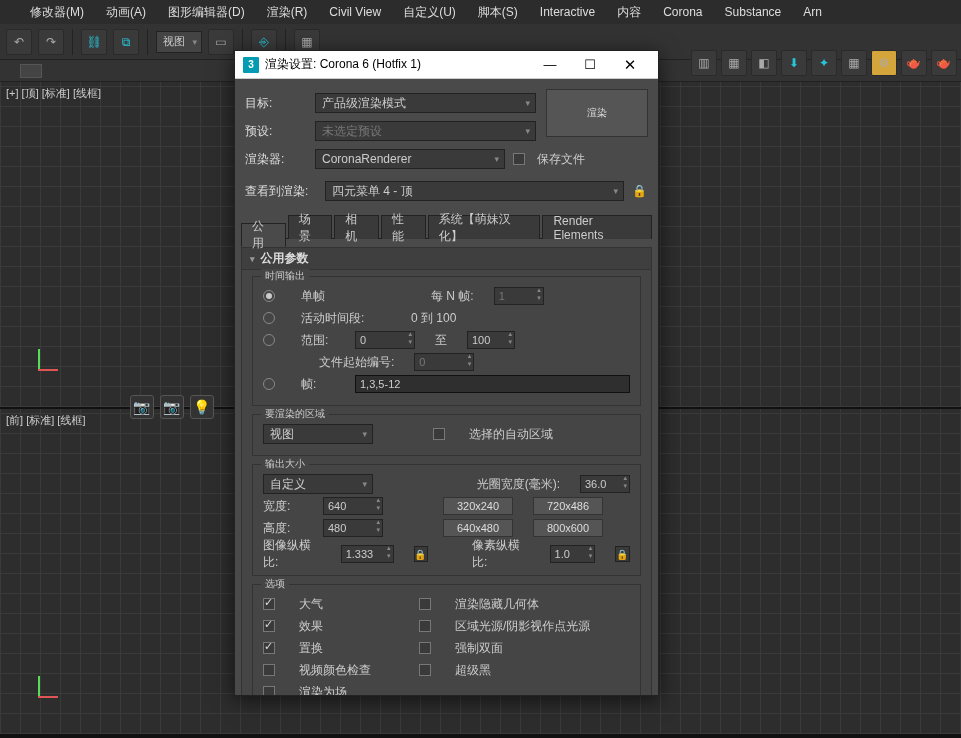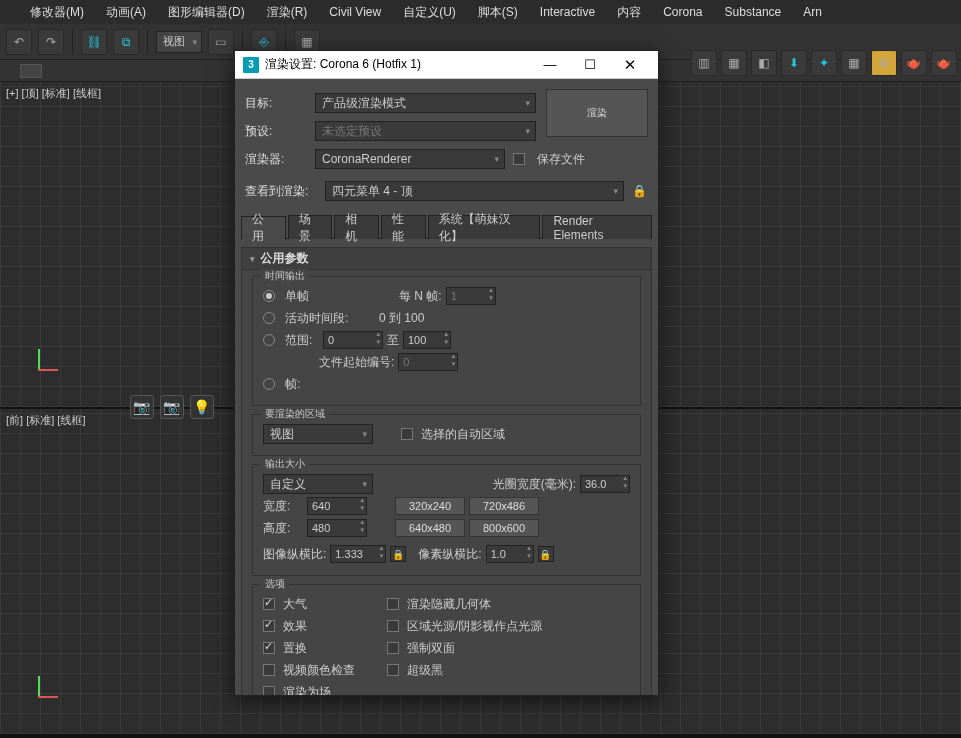--- a/index.html
+++ b/index.html
@@ -56,39 +56,39 @@
 .dd.disabled { color: #777; }
 .dd::after { content: "▾"; position: absolute; right: 5px; color: #888; font-size: 9px;}
 .render-btn { width: 102px; height: 48px; background: #555; border: 1px solid #333; color: #ddd; display: flex; align-items: center; justify-content: center; font-size: 10px; }
 .chk { width: 12px; height: 12px; border: 1px solid #777; background: #3a3a3a; display: inline-block; margin-right: 4px; vertical-align: middle;}
 .chk.on { background: #3a3a3a; position: relative; }
 .chk.on::after { content: "✓"; position: absolute; left: 0; top: -3px; font-size: 11px; color: #ddd;}
 .lock { width: 16px; height: 16px; color: #bbb; display: flex; align-items: center; justify-content: center;}
 
 .tabs { display: flex; height: 24px; border-bottom: 1px solid #222; margin: 4px 6px 0 6px; gap: 2px; }
 .tab { padding: 4px 10px; background: #3a3a3a; border: 1px solid #222; border-bottom: none; color: #ccc; font-size: 12px; cursor: default; height: 24px; display: flex; align-items: center;}
-.tab.active { background: #4a4a4a; border-bottom: 1px solid #4a4a4a; position: relative; top: 1px; }
+.tab.active { background: #4a4a4a; border-bottom: 1px solid #4a4a4a; position: relative; top: 8px; }
 
 .rollup { margin: 8px 6px 0 6px; border: 1px solid #333; background: #454545; }
 .ru-hdr { height: 22px; background: #3f3f3f; display: flex; align-items: center; padding: 0 8px; font-weight: bold; font-size: 12px; color: #ddd; border-bottom: 1px solid #333;}
 .ru-hdr::before { content: "▾"; margin-right: 6px; font-size: 9px; color: #999;}
 .ru-body { padding: 6px 10px 10px 10px; }
 
 .group { border: 1px solid #333; padding: 8px 10px 10px 10px; margin-bottom: 8px; position: relative; }
 .group > .glabel { position: absolute; top: -8px; left: 8px; background: #454545; padding: 0 4px; font-size: 10px; }
 
 .radio { width: 12px; height: 12px; border: 1px solid #888; border-radius: 50%; display: inline-block; margin-right: 6px; vertical-align: middle; position: relative;}
 .radio.on::after { content: ""; width: 6px; height: 6px; background: #ccc; border-radius: 50%; position: absolute; left: 2px; top: 2px;}
 
 .spin { height: 18px; background: #3a3a3a; border: 1px solid #222; color: #ccc; padding: 0 16px 0 4px; display: flex; align-items: center; position: relative; font-size: 11px;}
 .spin.disabled { color: #777; }
 .spin::after { content: "▴\A▾"; white-space: pre; position: absolute; right: 2px; top: -2px; font-size: 7px; line-height: 8px; color: #888;}
 .txtin { height: 18px; background: #2f2f2f; border: 1px solid #111; color: #ccc; padding: 0 4px; display: flex; align-items: center; font-size: 11px;}
 
-.line { display: flex; align-items: center; gap: 4px; height: 22px; font-size: 12px;}
+.line { display: flex; align-items: center; gap: 20px; height: 22px; font-size: 12px;}
 
 .btn-sm { height: 18px; background: #555; border: 1px solid #333; color: #ddd; display: flex; align-items: center; justify-content: center; font-size: 11px; padding: 0 8px;}
 .lockicon { width: 16px; height: 16px; background: #3a3a3a; border: 1px solid #222; display: flex; align-items: center; justify-content: center; font-size: 10px; color: #7db8e8;}
 
 
 .right-tools { position: absolute; right: 4px; top: 50px; display: flex; gap: 4px; }
 .right-tools .tool-btn { position: relative; }
 .right-tools .tool-btn.yellow { background: #d4a53a; }
 </style>
 </head>
@@ -252,20 +252,21 @@
             <span>至</span>
             <div class="spin" style="width:48px;">100</div>
           </div>
           <div class="line" style="padding-left:56px;">
             <span>文件起始编号:</span>
             <div class="spin disabled" style="width:60px;">0</div>
           </div>
           <div class="line">
             <span class="radio"></span>
             <span style="width:34px;">帧:</span>
+            <div class="txtin" style="flex:1;">1,3,5-12</div>
           </div>
         </div>
 
         <div class="group">
           <span class="glabel">要渲染的区域</span>
           <div class="line">
             <div class="dd" style="width:110px; flex:none;">视图</div>
             <span style="width:20px;"></span>
             <span class="chk"></span>
             <span>选择的自动区域</span>

